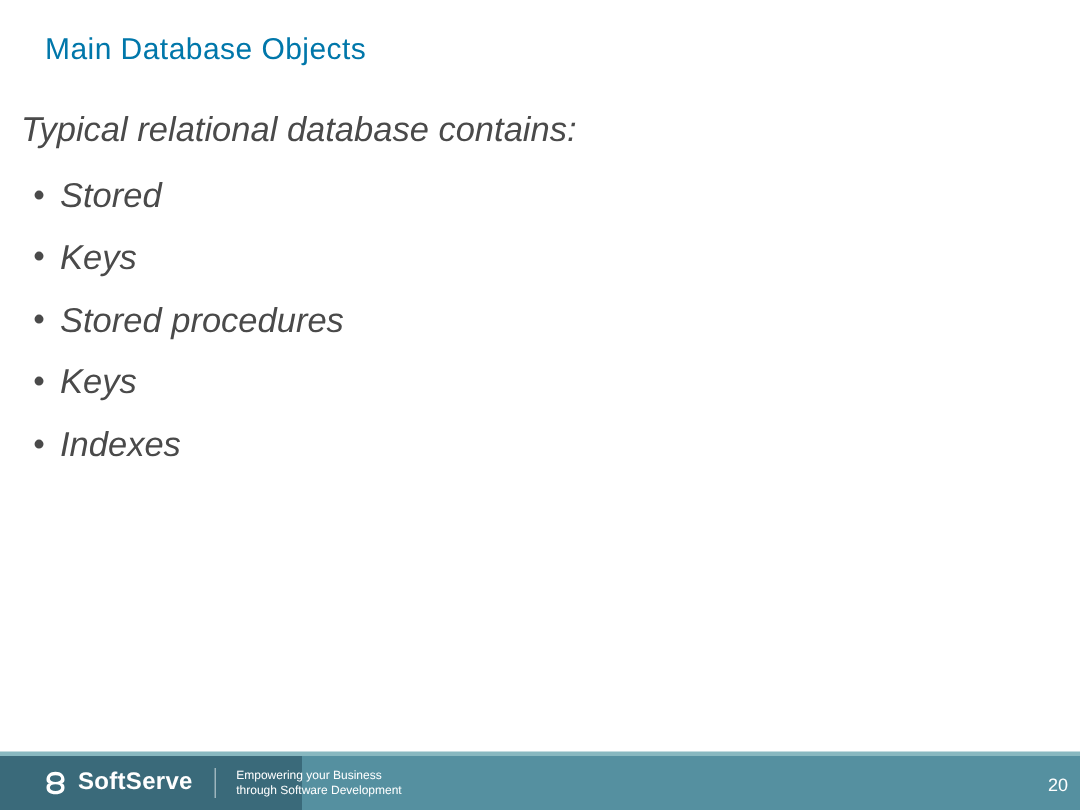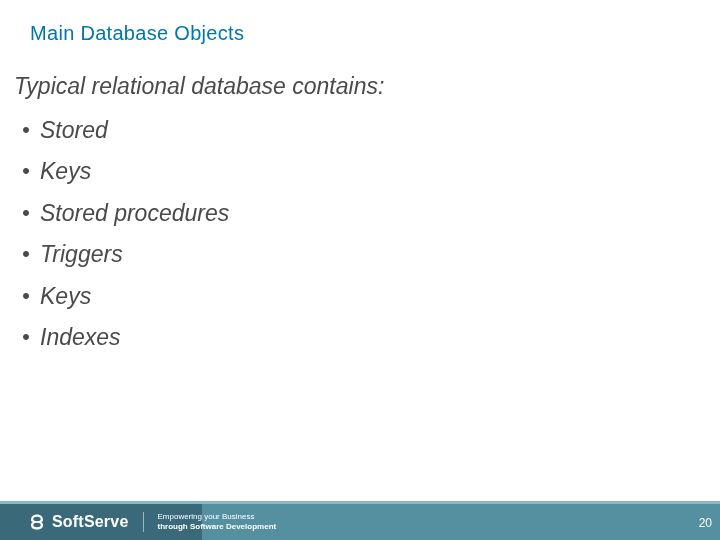--- a/index.html
+++ b/index.html
@@ -96,21 +96,21 @@
     }
     .tagline {
       color: #ffffff;
       font-size: 8px;
       line-height: 1.2;
     }
     .tagline .bold {
       font-weight: 400;
     }
     .tagline .sub {
-      font-weight: 700;
+      font-weight: 400;
     }
     .page-num {
       position: absolute;
       right: 8px;
       bottom: 10px;
       color: #ffffff;
       font-size: 12px;
       font-weight: 300;
     }
   </style>
@@ -118,21 +118,20 @@
 <body>
 
 <h1 class="slide-title">Main Database Objects</h1>
 
 <div class="content">
   <p class="intro">Typical relational database contains:</p>
   <ul class="bullet-list">
     <li>Stored</li>
     <li>Keys</li>
     <li>Stored procedures</li>
-    <li>Triggers</li>
     <li>Keys</li>
     <li>Indexes</li>
   </ul>
 </div>
 
 <div class="footer">
   <div class="footer-border"></div>
   <div class="footer-content">
     <div class="logo-wrap">
       <svg class="logo-icon" viewBox="0 0 24 24">

